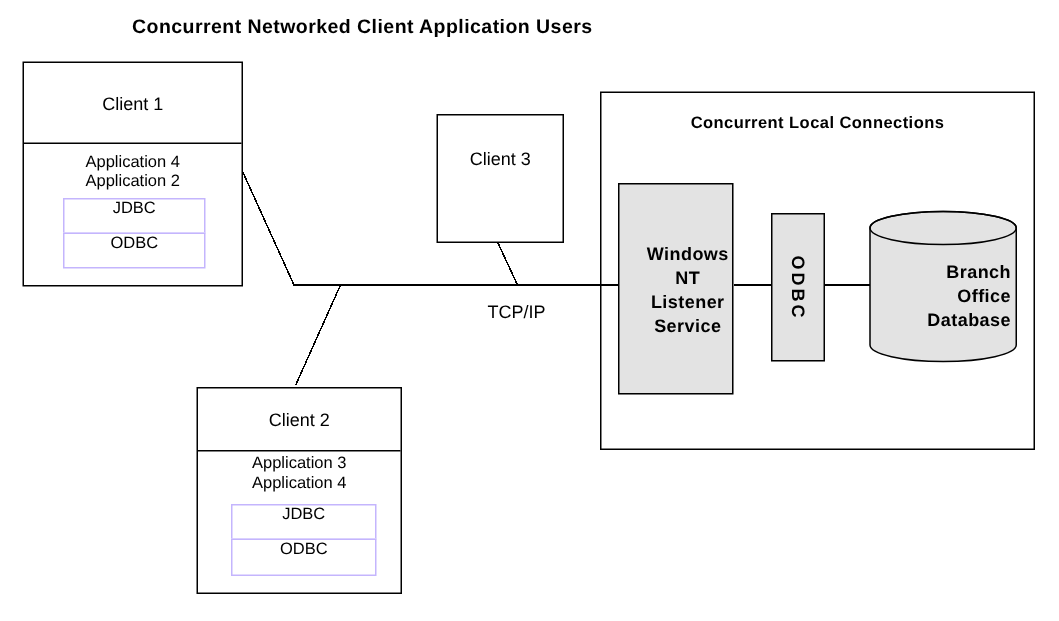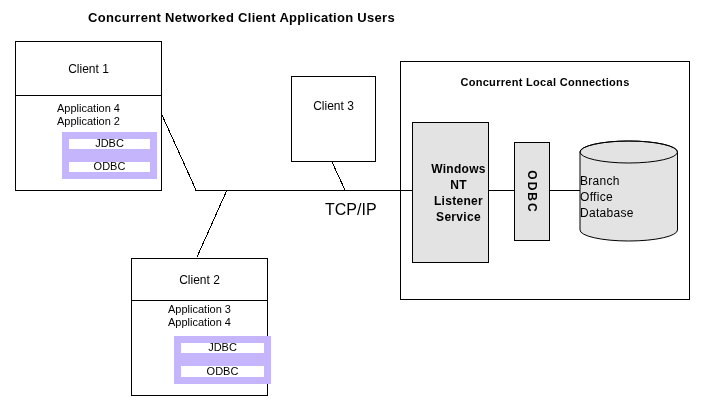--- a/index.html
+++ b/index.html
@@ -66,27 +66,26 @@
     left: 0; right: 0;
     text-align: center;
     font-size: 11px;
     line-height: 13px;
   }
   .client1 .apps { top: 60px; }
   .client2 .apps { top: 44px; }
 
   .drv {
     position: absolute;
-    border: 7px solid #c4b5fd;
-    display: flex;
-    align-items: flex-end;
+    border: 1px solid #c4b5fd;
+    display: flex;
+    align-items: flex-start;
     justify-content: center;
     font-size: 11px;
     background: #ffffff;
-    margin-left: 20px;
   }
   .client1 .drv-jdbc { left: 26px; top: 90px;  width: 95px; height: 24px; }
   .client1 .drv-odbc { left: 26px; top: 113px; width: 95px; height: 24px; }
   .client2 .drv-jdbc { left: 22px; top: 77px;  width: 97px; height: 24px; }
   .client2 .drv-odbc { left: 22px; top: 100px; width: 97px; height: 25px; }
 
   
   .server-box { left: 400px; top: 61px; width: 290px; height: 239px; }
   .server-title {
     position: absolute;
@@ -127,30 +126,30 @@
     transform: rotate(90deg);
     white-space: nowrap;
     font-size: 12px;
     font-weight: bold;
     letter-spacing: 2px;
   }
   .db-label {
     position: absolute;
     left: 179px; top: 111px;
     width: 94px;
-    text-align: left;
-    font-size: 12px;
-    font-weight: normal;
+    text-align: right;
+    font-size: 12px;
+    font-weight: bold;
     line-height: 16px;
     letter-spacing: 0.3px;
   }
 
   .tcpip-label {
     left: 325px; top: 201px;
-    font-size: 16px;
+    font-size: 12px;
     white-space: nowrap;
   }
 </style>
 </head>
 <body>
 
 <div class="canvas">
 
   <svg class="wires" viewBox="0 0 706 414" shape-rendering="crispEdges">
 

